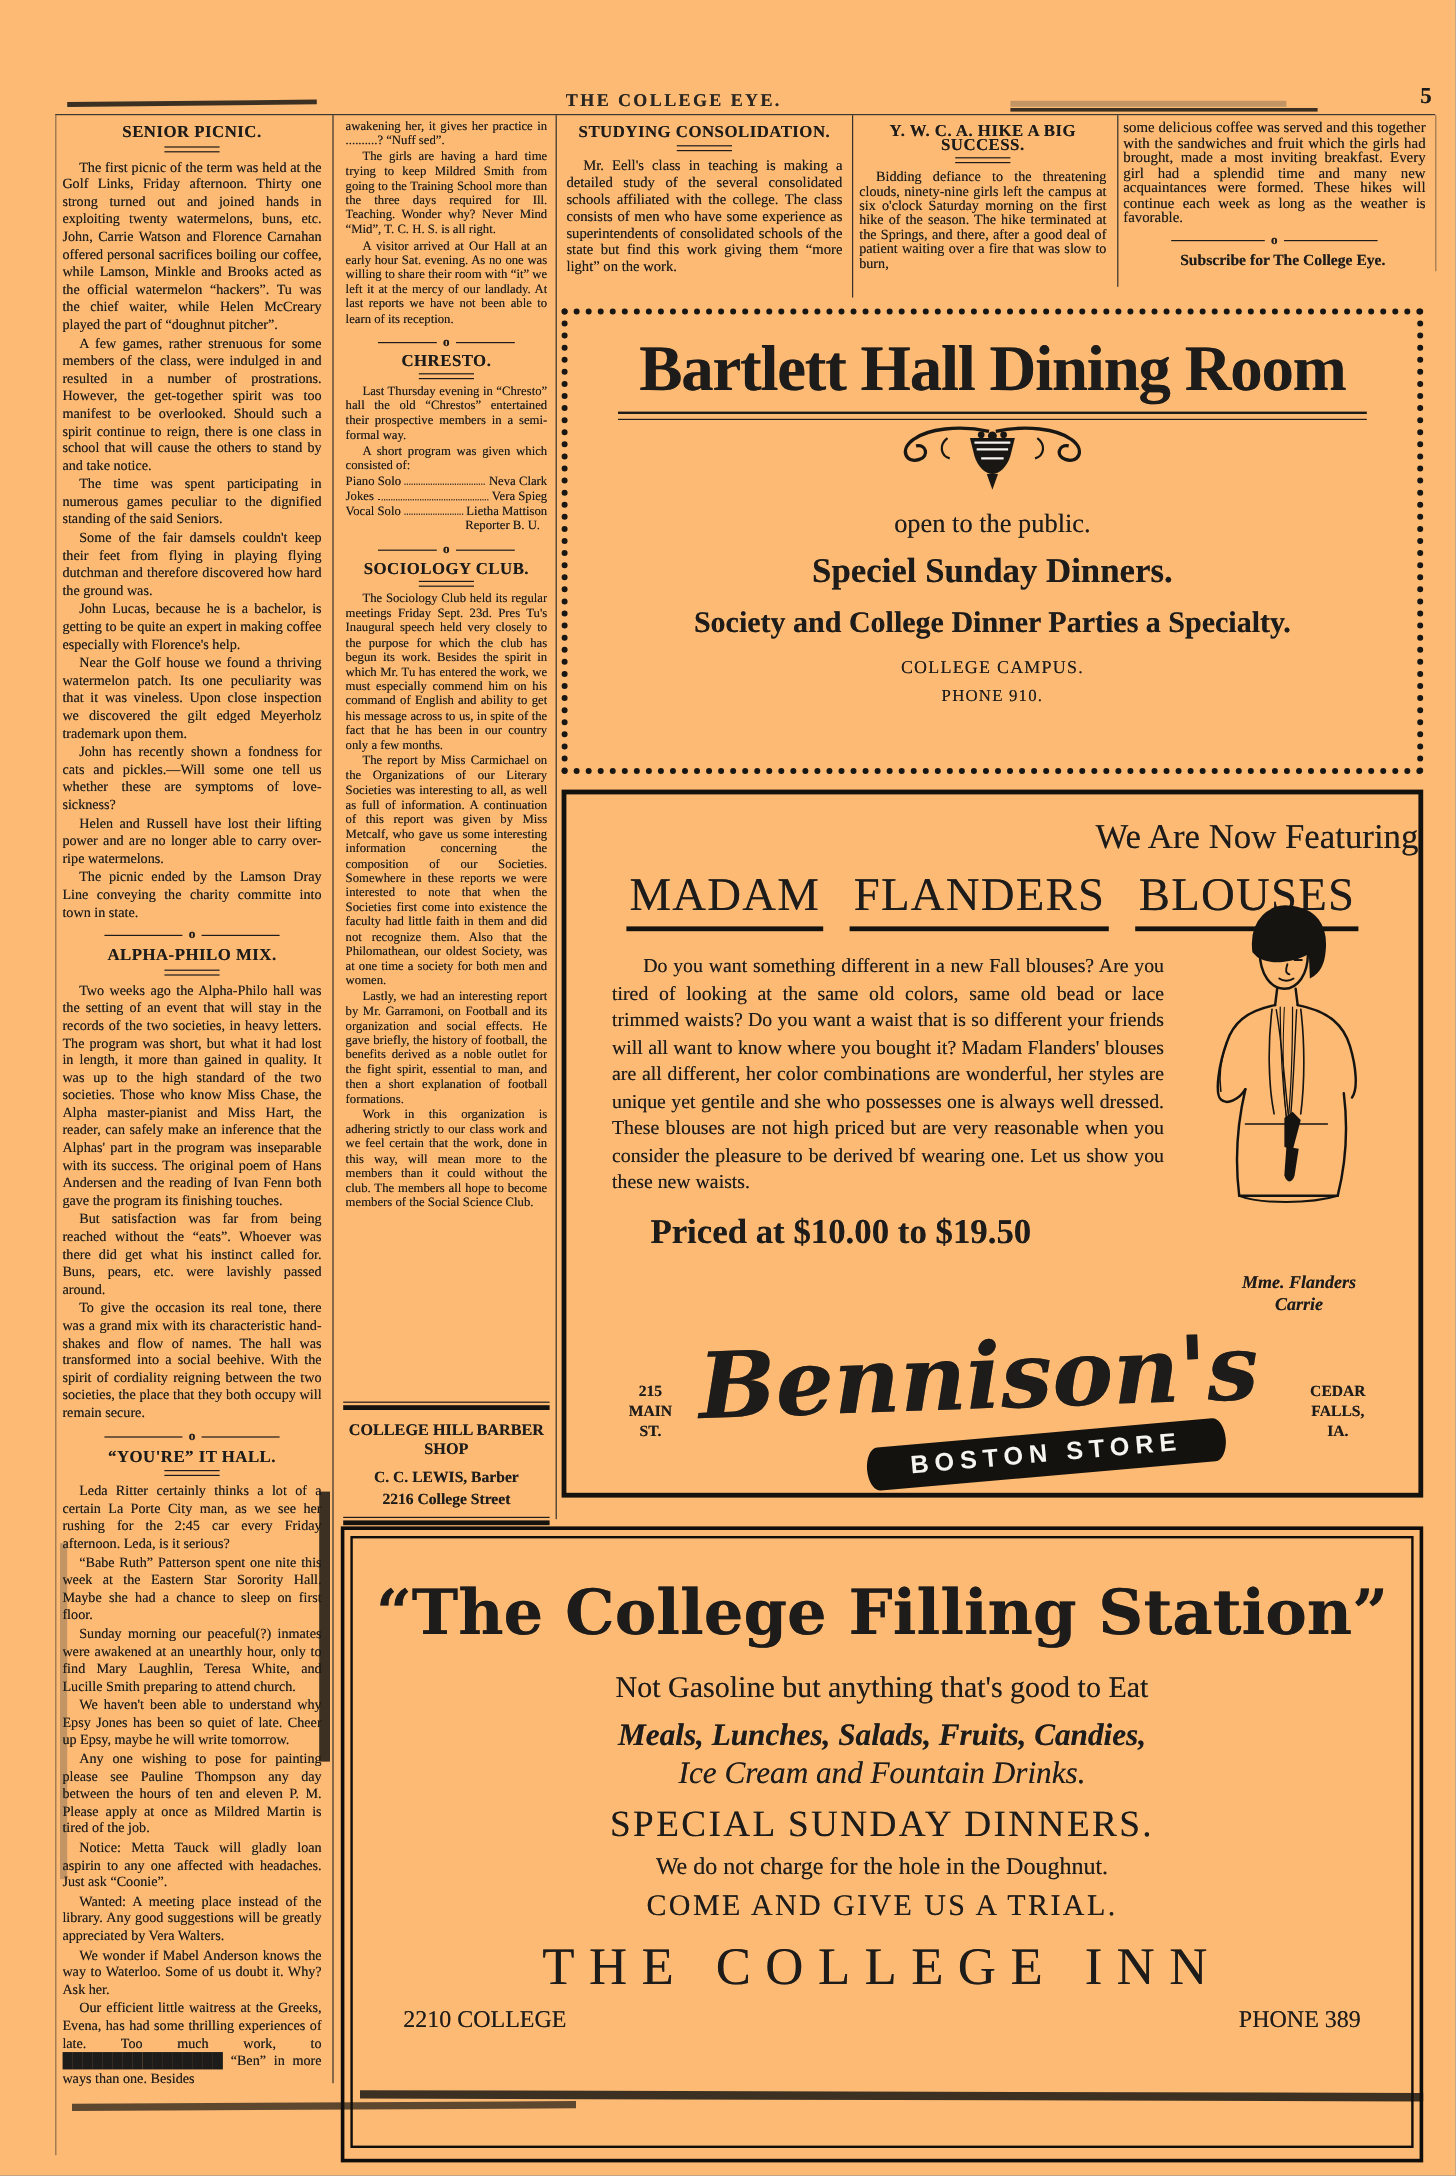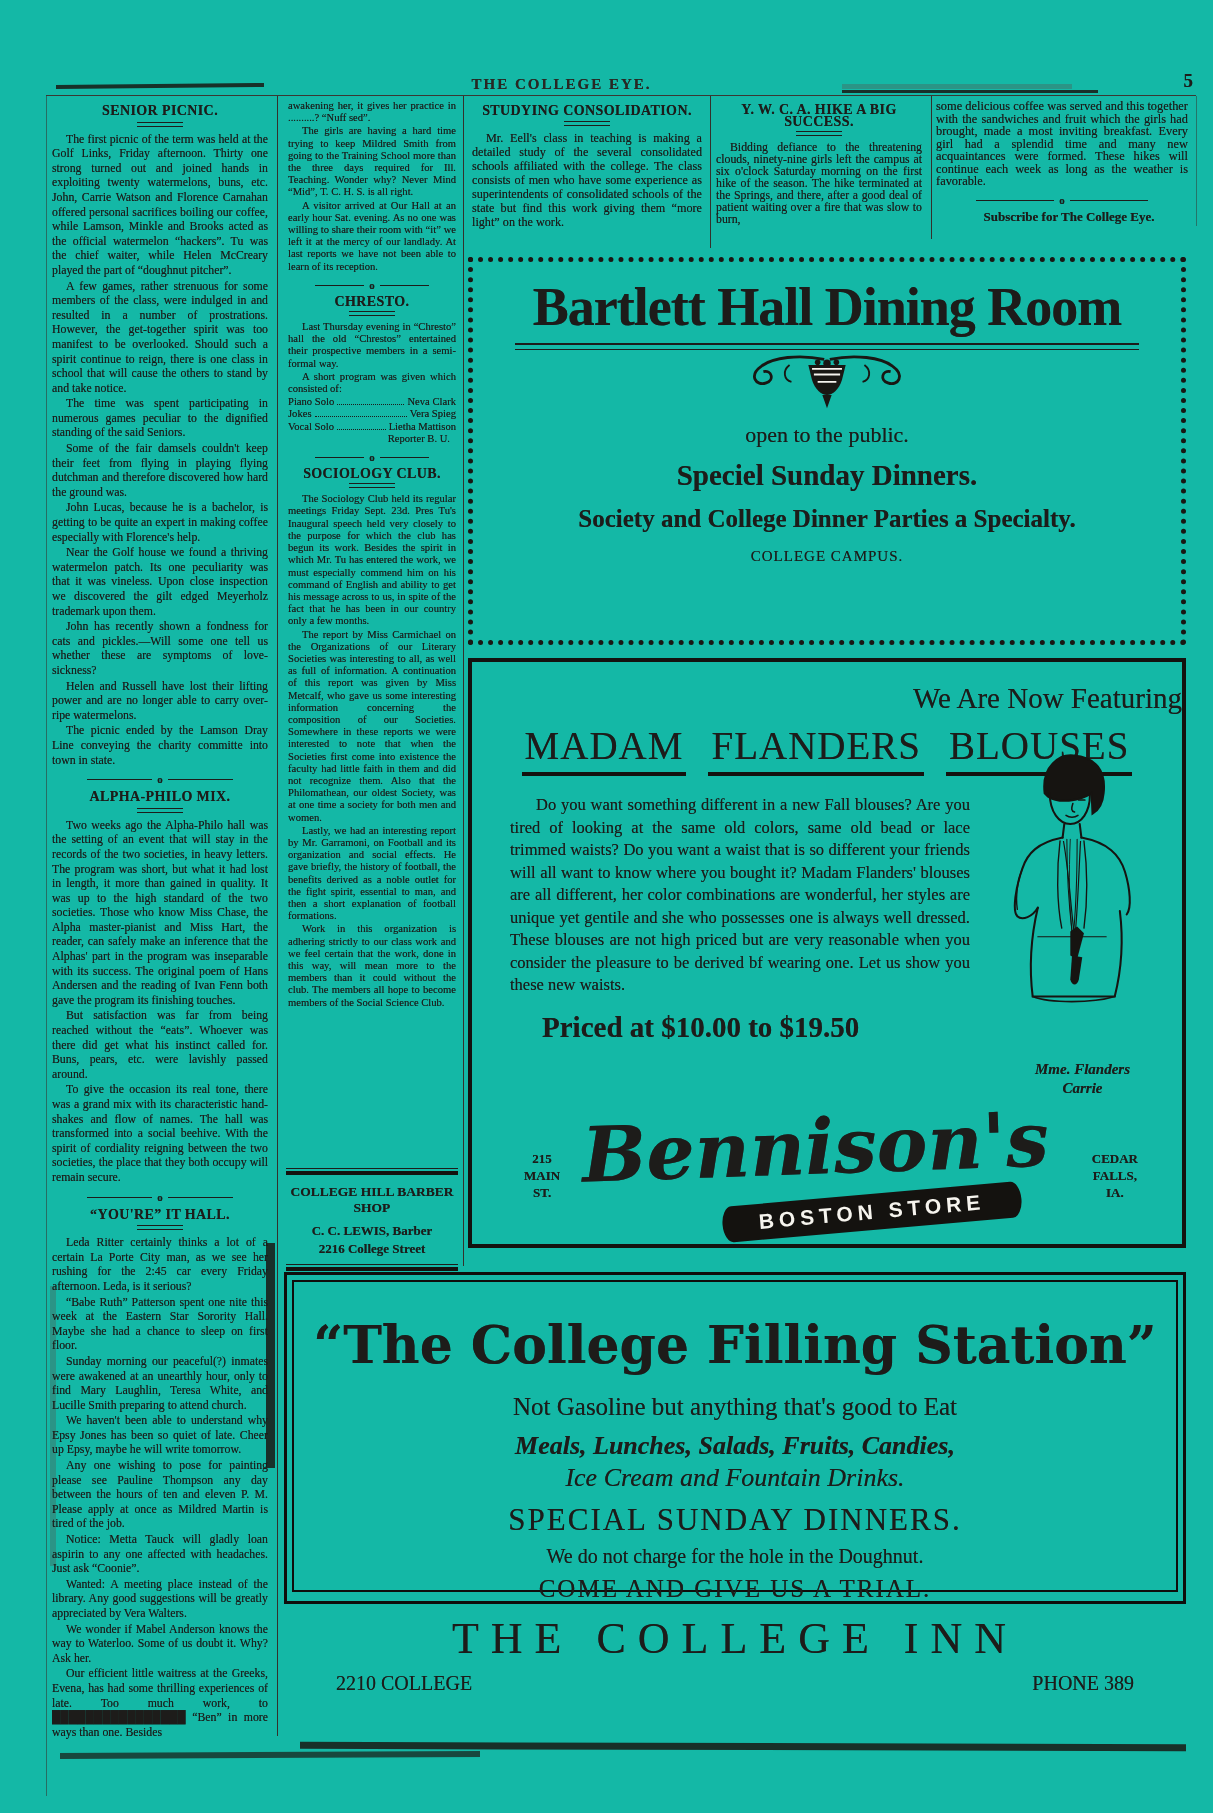--- a/index.html
+++ b/index.html
@@ -1,16 +1,16 @@
 <!DOCTYPE html>
 <html><head>
 <meta charset="utf-8">
 <style>
   html,body{margin:0;padding:0;background:#9a9791;}
-  .page{position:relative;width:1213px;height:1813px;background:#14b8a6;color:#1d1c1a;
+  .page{position:relative;width:1213px;height:1813px;background:#fdba74;color:#1d1c1a;
         font-family:"Liberation Serif","DejaVu Serif",serif;overflow:hidden;
         text-shadow:0 0 .35px rgba(20,18,15,.6);}
   
   .masthead{position:absolute;top:76px;left:0;right:90px;text-align:center;
             font-weight:700;font-size:15px;letter-spacing:2px;color:#2a2723;filter:blur(.3px);}
   .pagenum{position:absolute;top:70px;right:20px;font-size:19px;font-weight:700;}
   .hline{position:absolute;background:#3a3833;}
   
   .smudge{position:absolute;background:#191713;opacity:.85;}
   .smudge-soft{position:absolute;background:#55504a;opacity:.35;}
@@ -67,21 +67,21 @@
   .fl-price{font-size:29px;font-weight:700;margin:14px 0 0 70px;}
   .fl-logo-row{position:absolute;left:0;right:0;top:452px;height:130px;}
   .fl-addr-left{position:absolute;left:52px;top:36px;font-size:13px;font-weight:700;text-align:center;line-height:17px;}
   .fl-logo{position:absolute;left:110px;right:150px;top:-4px;text-align:center;font-family:"DejaVu Serif",serif;
            font-style:italic;font-weight:700;font-size:76px;line-height:1;transform:rotate(-2deg);}
   .fl-banner{position:absolute;left:250px;top:80px;width:300px;height:36px;background:#14120f;color:#f6f4ee;
              transform:rotate(-5deg);border-radius:10px/18px;display:flex;align-items:center;justify-content:center;
              font-family:"Liberation Sans",sans-serif;font-weight:700;font-size:21px;letter-spacing:5px;}
   .fl-addr-right{position:absolute;right:44px;top:36px;font-size:13px;font-weight:700;text-align:center;line-height:17px;}
   
-  .fsbox{position:absolute;left:284px;top:1272px;width:902px;height:332px;box-sizing:border-box;border:3px solid #0f0e0c;}
+  .fsbox{position:absolute;left:284px;top:1272px;width:902px;height:530px;box-sizing:border-box;border:3px solid #0f0e0c;}
   .fsbox .inner{margin:5px;border:2px solid #0f0e0c;height:calc(100% - 14px);box-sizing:border-box;text-align:center;}
   .fs-head{font-family:"DejaVu Serif",serif;font-size:52px;font-weight:800;margin-top:32px;}
   .fs-l1{font-size:25px;margin-top:18px;}
   .fs-l2{font-size:26px;font-style:italic;font-weight:700;margin-top:10px;}
   .fs-l3{font-size:26px;font-style:italic;font-weight:400;margin-top:2px;}
   .fs-l4{font-size:31px;letter-spacing:2px;margin-top:9px;}
   .fs-l5{font-size:20px;margin-top:7px;}
   .fs-l6{font-size:25px;letter-spacing:2px;margin-top:7px;}
   .fs-inn{font-size:44px;letter-spacing:12px;margin-top:10px;}
   .fs-addr{display:flex;justify-content:space-between;margin:8px 42px 0;font-size:20px;}
@@ -240,20 +240,21 @@
       <path d="M84,18 h32 M86,24 h28 M90,32 h20" stroke="#f6f4ee" stroke-width="2"></path>
       <path d="M95,46 l5,14 l5,-14 z" fill="#191713"></path>
       <circle cx="100" cy="12" r="4" fill="#191713"></circle>
       <circle cx="90" cy="11" r="3" fill="#191713"></circle>
       <circle cx="110" cy="11" r="3" fill="#191713"></circle>
     </svg>
     <div class="bart-open">open to the public.</div>
     <div class="bart-special">Speciel Sunday Dinners.</div>
     <div class="bart-society">Society and College Dinner Parties a Specialty.</div>
     <div class="bart-campus">COLLEGE CAMPUS.</div>
+    <div class="bart-phone">PHONE 910.</div>
   </div>
 
   <div class="flanders">
     <div class="fl-heading">We Are Now Featuring</div>
     <div class="fl-words">
       <span>MADAM</span><span>FLANDERS</span><span>BLOUSES</span>
     </div>
     <div class="fl-body">Do you want something different in a new Fall blouses?  Are you tired of looking at the same old colors, same old bead or lace trimmed waists?  Do you want a waist that is so different your friends will all want to know where you bought it?  Madam Flanders' blouses are all different, her color combinations are wonderful, her styles are unique yet gentile and she who possesses one is always well dressed.  These blouses are not high priced but are very reasonable when you consider the pleasure to be derived bf wearing one.  Let us show you these new waists.</div>
     <svg class="fl-illus" viewBox="0 0 220 360" aria-hidden="true">
       <g stroke="#161411" fill="none" stroke-width="2.4" stroke-linecap="round">

